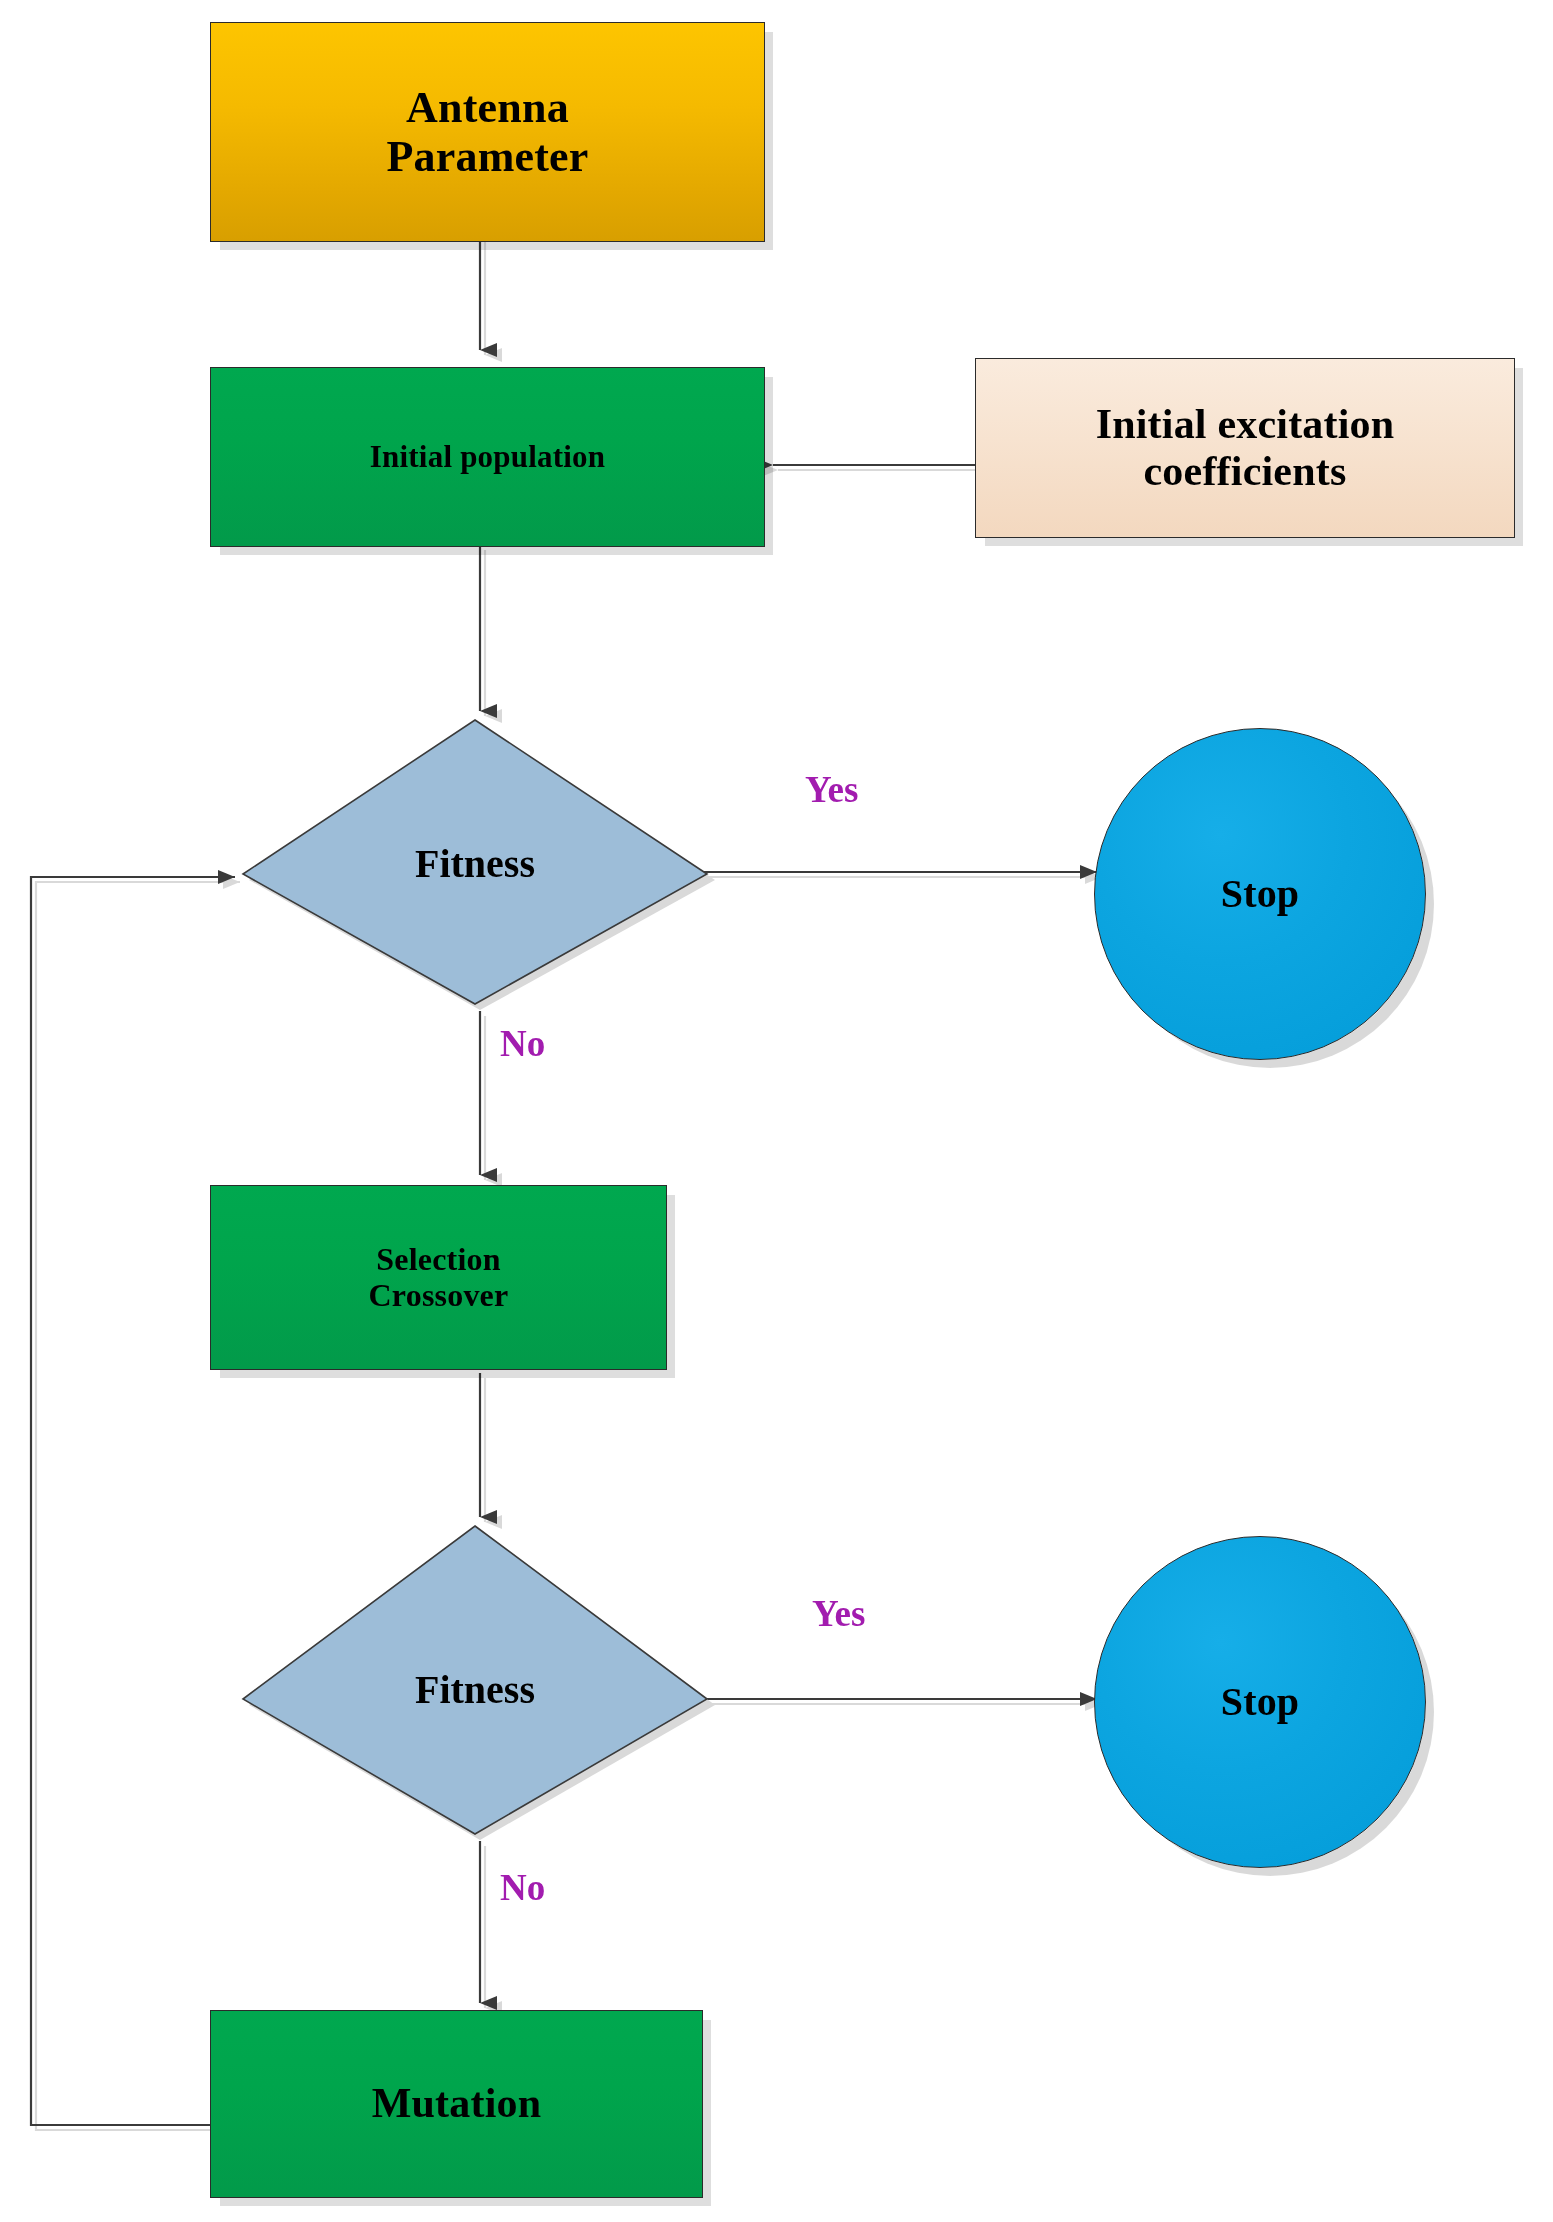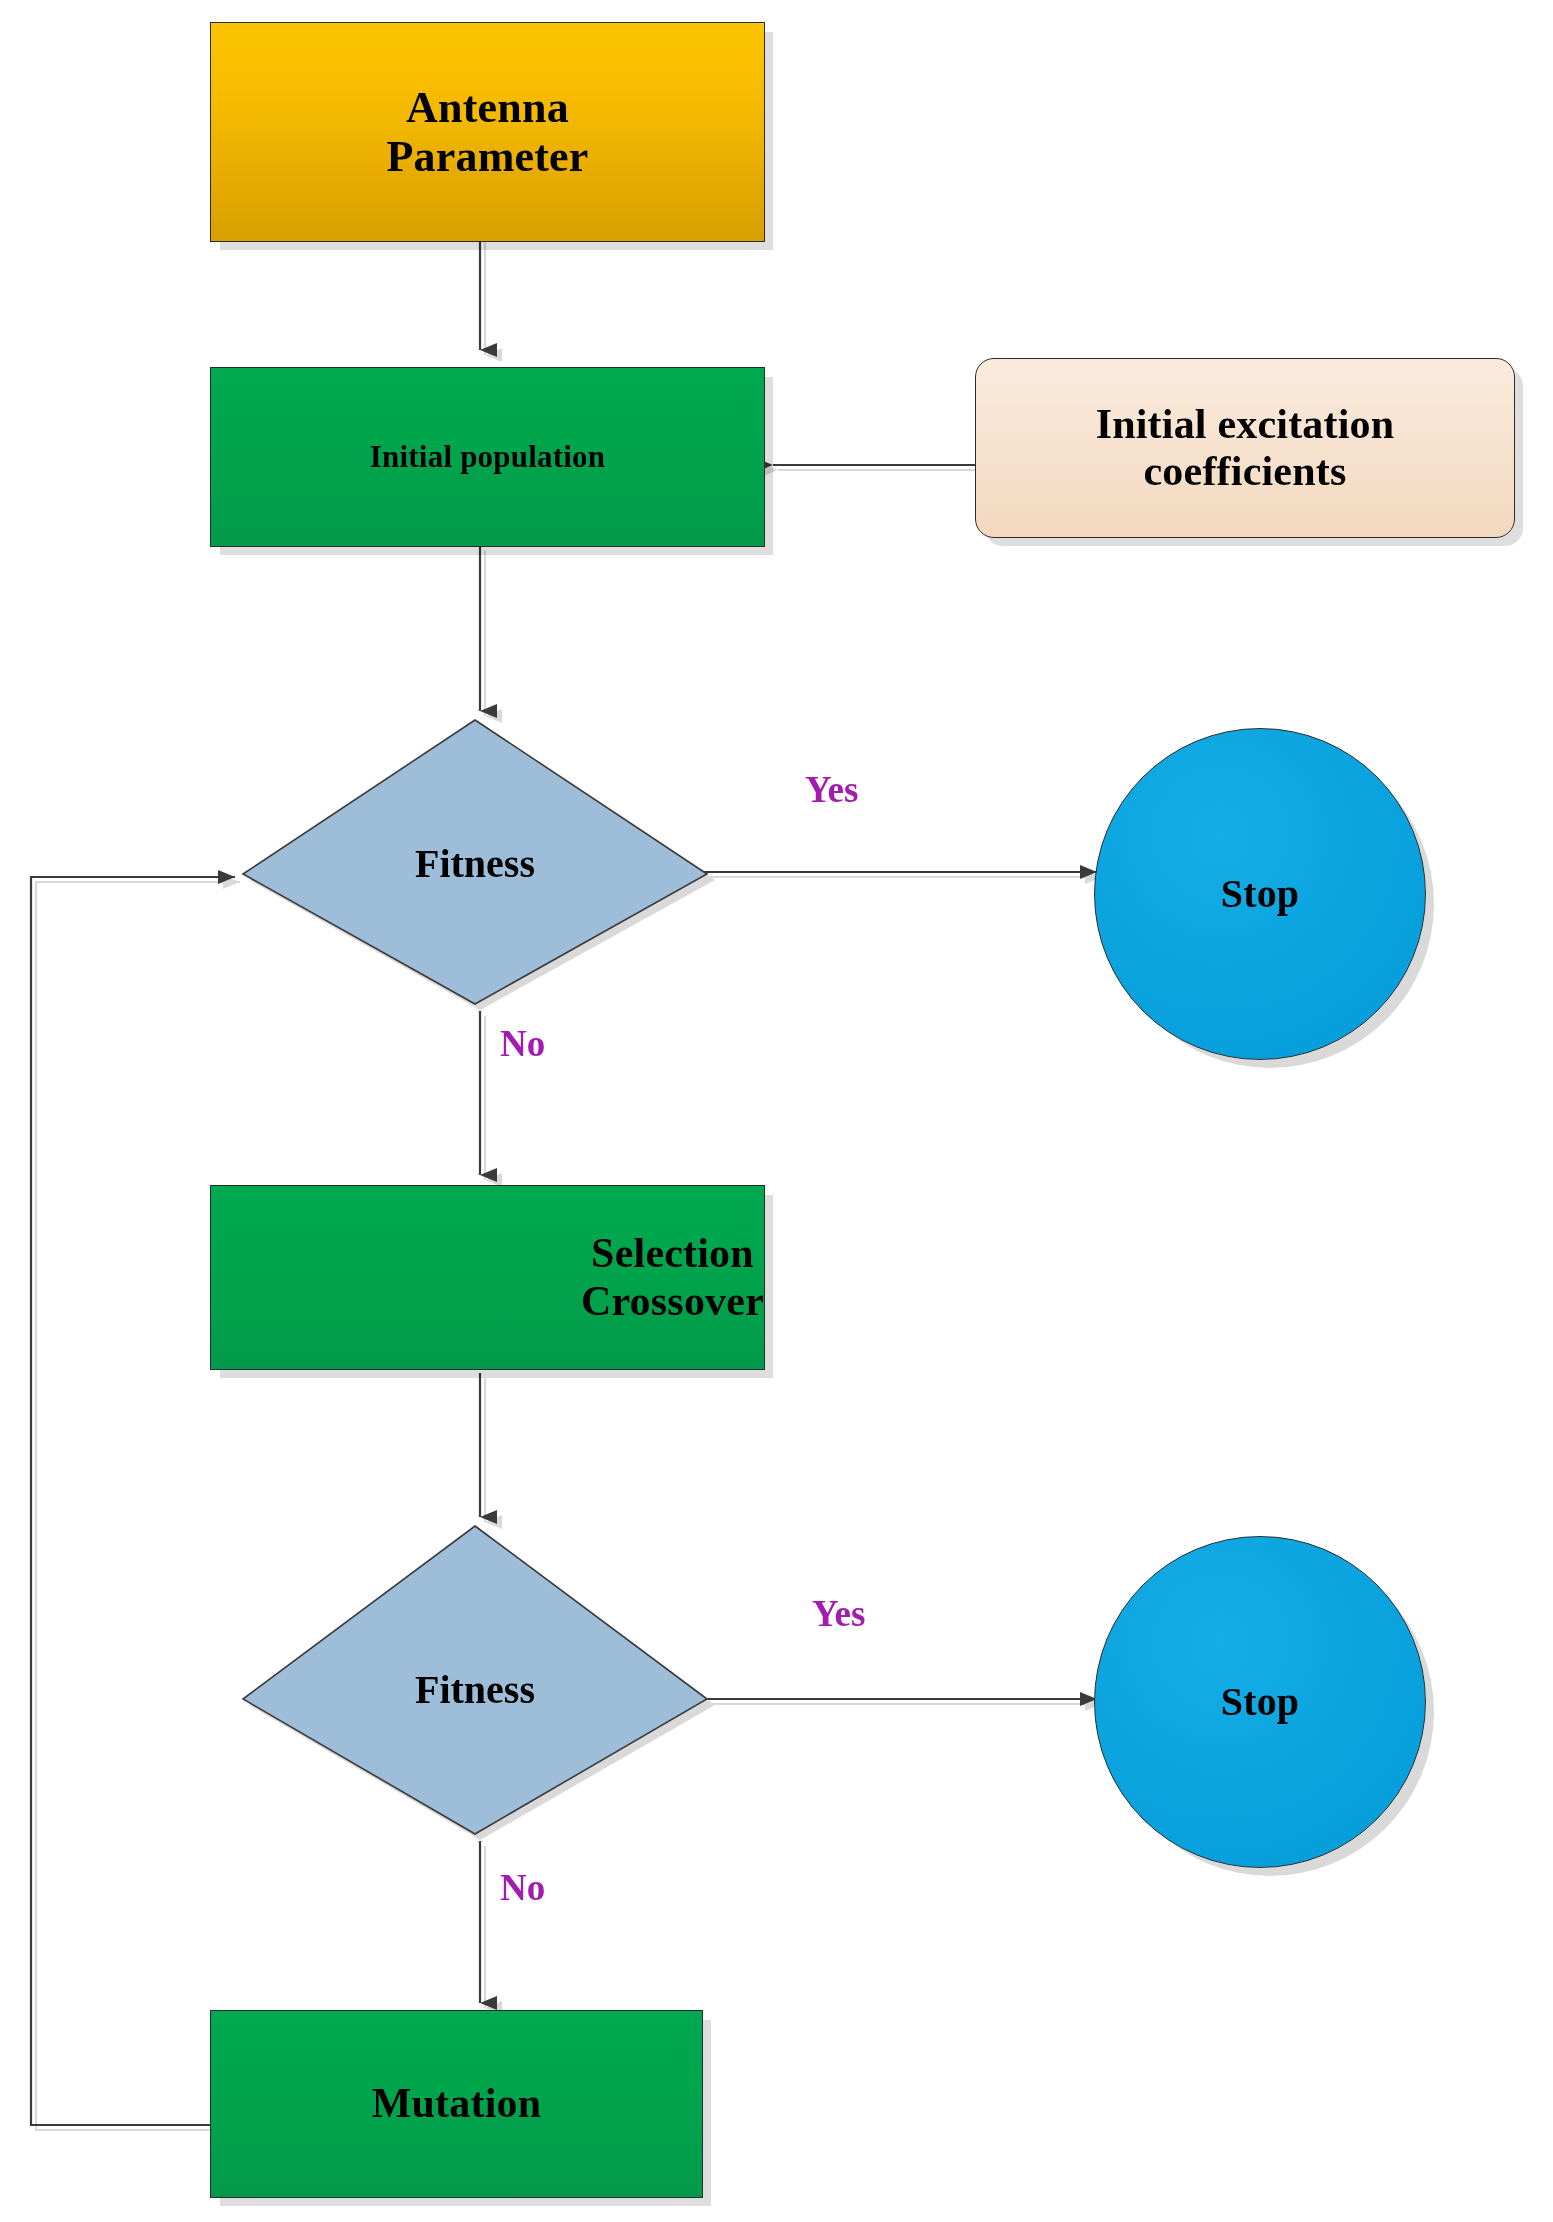--- a/index.html
+++ b/index.html
@@ -28,21 +28,20 @@
     box-shadow:9px 9px 0 -1px rgba(0,0,0,0.13);
   }
   .box-gold{
     background:linear-gradient(180deg,#FDC500 0%,#F5BA00 38%,#E3A800 78%,#D89F00 100%);
   }
   .box-green{
     background:linear-gradient(180deg,#00A84F 0%,#00A54C 40%,#029A4A 100%);
   }
   .box-peach{
     background:linear-gradient(180deg,#FAEBDD 0%,#F7E3D0 45%,#F3D8BF 100%);
-    border-radius:19px;
   }
   .node .lbl{
     display:block;
     line-height:1.12;
     white-space:pre-line;
     letter-spacing:0.2px;
   }
   .circle{
     border-radius:50%;
     border:1.5px solid #2b2b2b;
@@ -148,21 +147,21 @@
       <polygon points="245,14 480,168 245,298 14,168" fill="#d9d9d9"></polygon>
       <polygon points="240,8 472,162 240,292 8,162" fill="#9DBDD8" stroke="#3a3a3a" stroke-width="1.6"></polygon>
     </svg>
     <span class="dlabel" style="top:128px; font-size:40px;">Fitness</span>
   </div>
 
   <div class="node circle" style="left:1094px; top:728px; width:332px; height:332px; font-size:40px;">
     <span class="lbl">Stop</span>
   </div>
 
-  <div class="node box box-green" style="left:210px; top:1185px; width:555px; height:185px; font-size:42px;justify-content:flex-end;">
+  <div class="node box box-green" style="left:210px; top:1185px; width:457px; height:185px; font-size:32px;">
     <span class="lbl">Selection
 Crossover</span>
   </div>
 
   <div class="diamond-wrap" style="left:235px; top:1518px; width:480px; height:325px;">
     <svg width="480" height="325" viewBox="0 0 480 325" xmlns="http://www.w3.org/2000/svg">
       <polygon points="245,14 480,187 245,322 14,187" fill="#d9d9d9"></polygon>
       <polygon points="240,8 472,181 240,316 8,181" fill="#9DBDD8" stroke="#3a3a3a" stroke-width="1.6"></polygon>
     </svg>
     <span class="dlabel" style="top:148px; font-size:40px;">Fitness</span>

